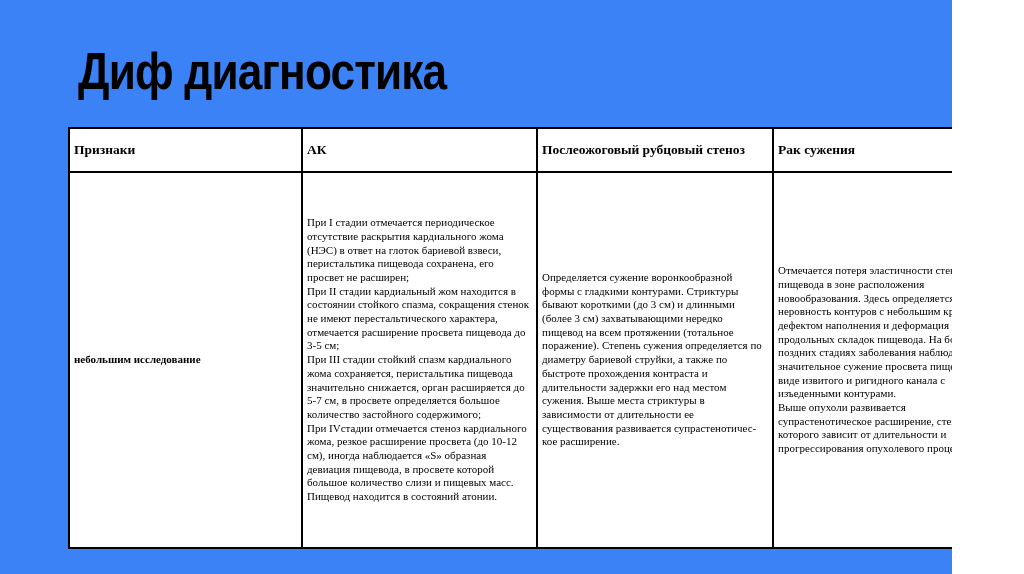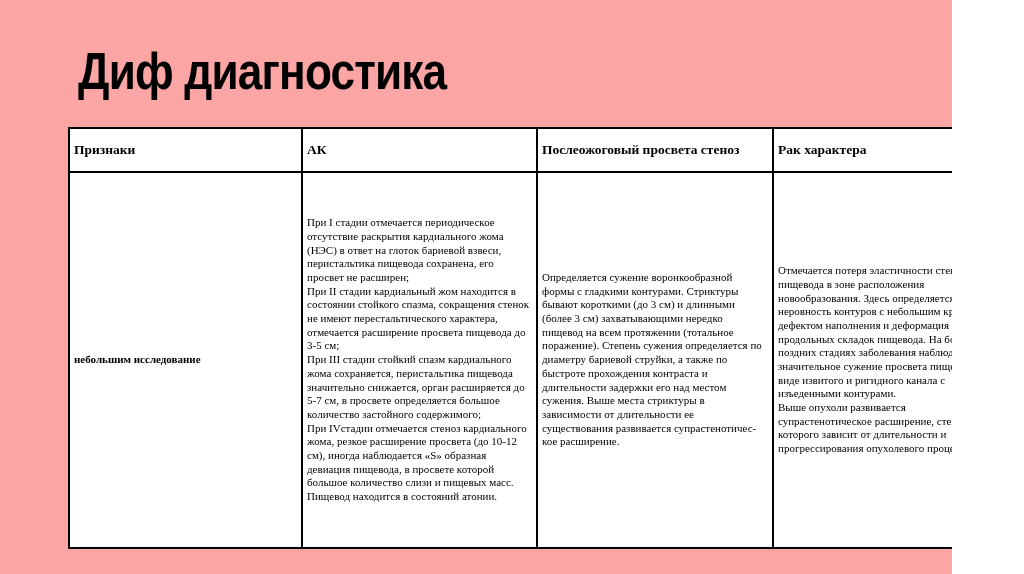--- a/index.html
+++ b/index.html
@@ -4,21 +4,21 @@
 <style>
   html, body {
     margin: 0;
     padding: 0;
     background: #ffffff;
   }
   .slide {
     position: relative;
     width: 952px;
     height: 574px;
-    background: #fca5a5;
+    background: #3b82f6;
     overflow: hidden;
   }
   .title {
     position: absolute;
     left: 78px;
     top: 44px;
     margin: 0;
     font-family: "Liberation Sans", sans-serif;
     font-weight: 900;
     font-size: 52px;
@@ -74,22 +74,22 @@
 
 <div class="slide">
 
   <h1 class="title">Диф диагностика</h1>
 
   <table class="diff-table">
     <thead>
       <tr>
         <th class="col-1">Признаки</th>
         <th class="col-2">АК</th>
-        <th class="col-3">Послеожоговый просвета стеноз</th>
-        <th class="col-4">Рак характера</th>
+        <th class="col-3">Послеожоговый рубцовый стеноз</th>
+        <th class="col-4">Рак сужения</th>
       </tr>
     </thead>
     <tbody>
       <tr>
         <td class="col-1 feature-cell">небольшим исследование</td>
         <td class="col-2 multiline">При I стадии отмечается периодическое отсутствие раскрытия кардиального жома (НЭС) в ответ на глоток бариевой взвеси, перистальтика пищевода сохранена, его просвет не расширен;
 При II стадии кардиальный жом находится в состоянии стойкого спазма, сокращения стенок не имеют перестальтического характера, отмечается расширение просвета пищевода до 3-5 см;
 При III стадии стойкий спазм кардиального жома сохраняется, перистальтика пищевода значительно снижается, орган расширяется до 5-7 см, в просвете определяется  большое количество застойного содержимого;
 При IVстадии отмечается стеноз кардиального жома, резкое расширение просвета (до 10-12 см), иногда наблюдается «S» образная девиация пищевода, в просвете которой большое количество слизи и пищевых масс. Пищевод находится в состояний атонии.</td>
         <td class="col-3 multiline">Определяется сужение воронкообразной формы с гладкими контурами. Стриктуры бывают короткими (до 3 см) и длинными (более 3 см) захватывающими нередко пищевод на всем протяжении (тотальное поражение). Степень сужения определяется по диаметру бариевой струйки, а также по быстроте прохождения контраста и длительности задержки его над местом сужения. Выше места стриктуры в зависимости от длительности  ее существования развивается супрастенотичес-кое расширение.</td>

